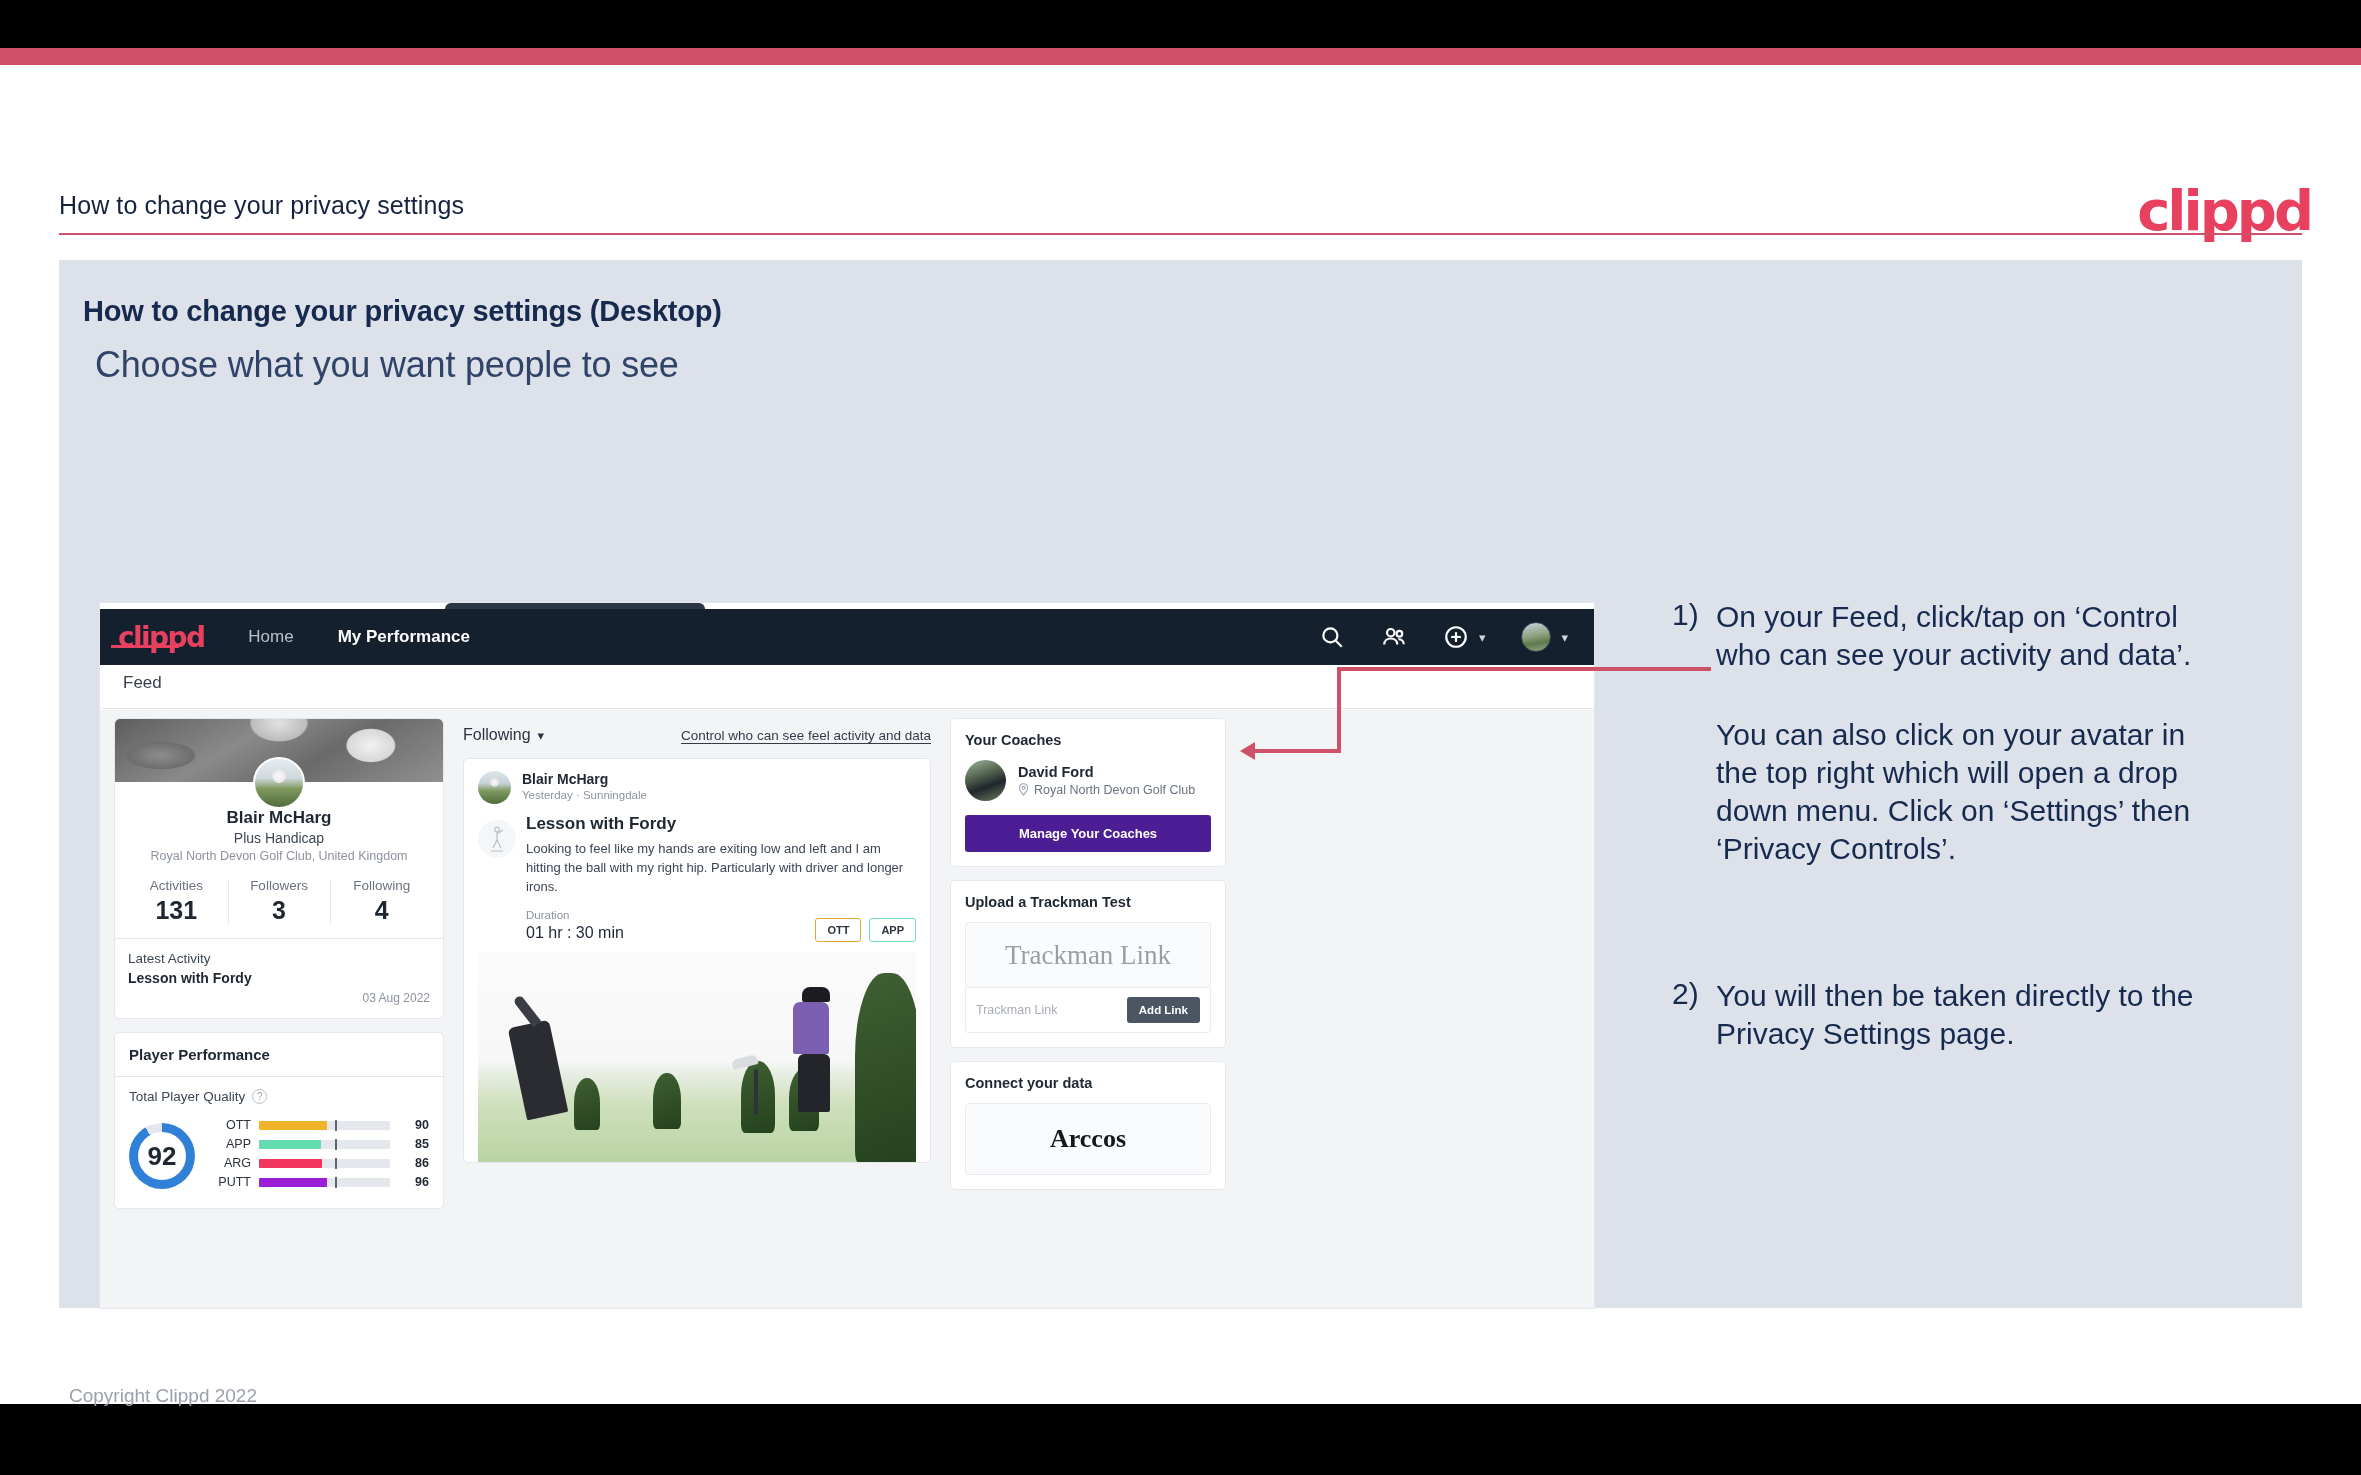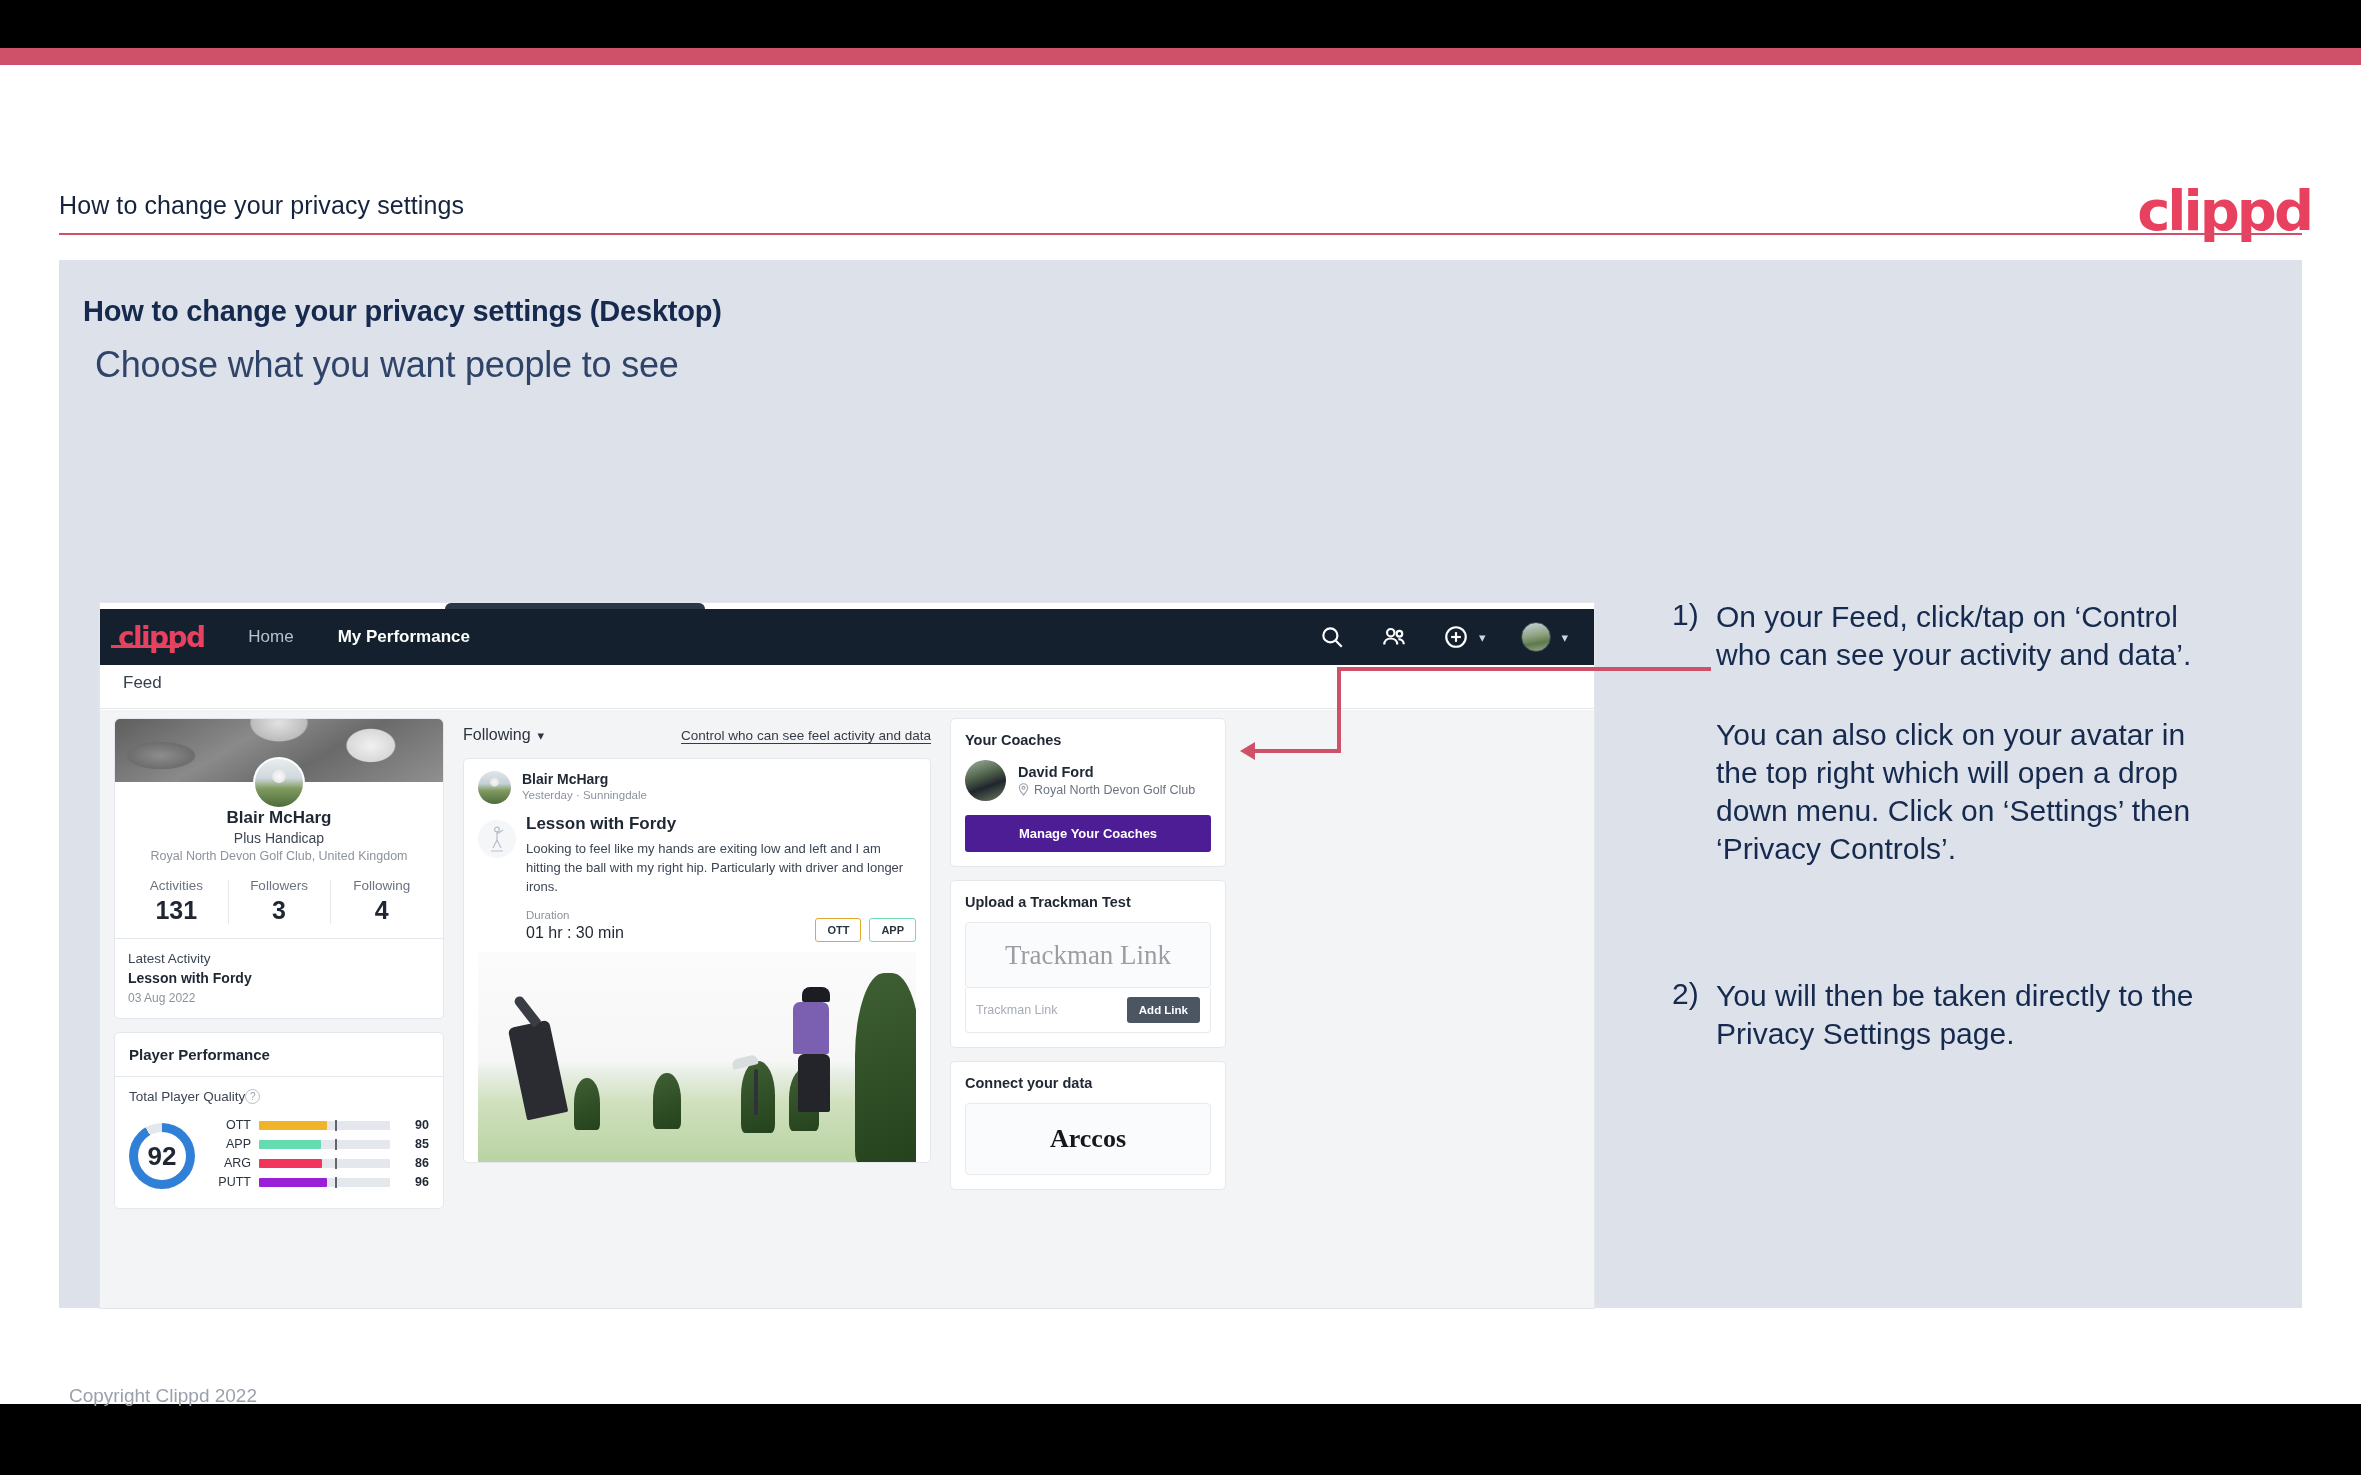--- a/index.html
+++ b/index.html
@@ -130,25 +130,25 @@
   .stat { flex:1; text-align:center; position:relative; }
   .stat + .stat::before {
     content:""; position:absolute; left:0; top:2px; width:1px; height:44px; background:#e4e7eb;
   }
   .stat-label { font-size:13.5px; color:#6b7380; }
   .stat-val   { font-size:25px; font-weight:700; color:#1f2733; margin-top:3px; }
   .card-div { height:1px; background:#e4e7eb; }
   .latest { padding:12px 13px 13px; }
   .latest-h { font-size:13.5px; color:#3c4654; }
   .latest-t { font-size:14px; font-weight:700; color:#1f2733; margin-top:4px; }
-  .latest-d { font-size:12px; color:#8c939e; margin-top:5px; }
+  .latest-d { font-size:12px; color:#8c939e; margin-top:5px;text-align:right; }
 
   .perf-head { padding:13px 14px; font-size:15px; font-weight:700; color:#1f2733; border-bottom:1px solid #e4e7eb; }
   .perf-body { padding:12px 14px 14px; }
-  .tpq { font-size:13.5px; color:#3c4654; display:flex; align-items:center; gap:0; }
+  .tpq { font-size:13.5px; color:#3c4654; display:flex; align-items:center; gap:7px; }
   .q-mark { width:15px; height:15px; border-radius:50%; border:1.4px solid #b9bfc8; color:#9aa1ab;
             font-size:10px; line-height:13px; text-align:center; }
   .perf-row { display:flex; align-items:center; margin-top:14px; }
   .ring {
     width:66px; height:66px; border-radius:50%;
     background:conic-gradient(#2f80d6 0deg 330deg,#e4e7eb 330deg 360deg);
     display:flex; align-items:center; justify-content:center;
     margin-right:16px; flex:0 0 auto;
   }
   .ring::after {

